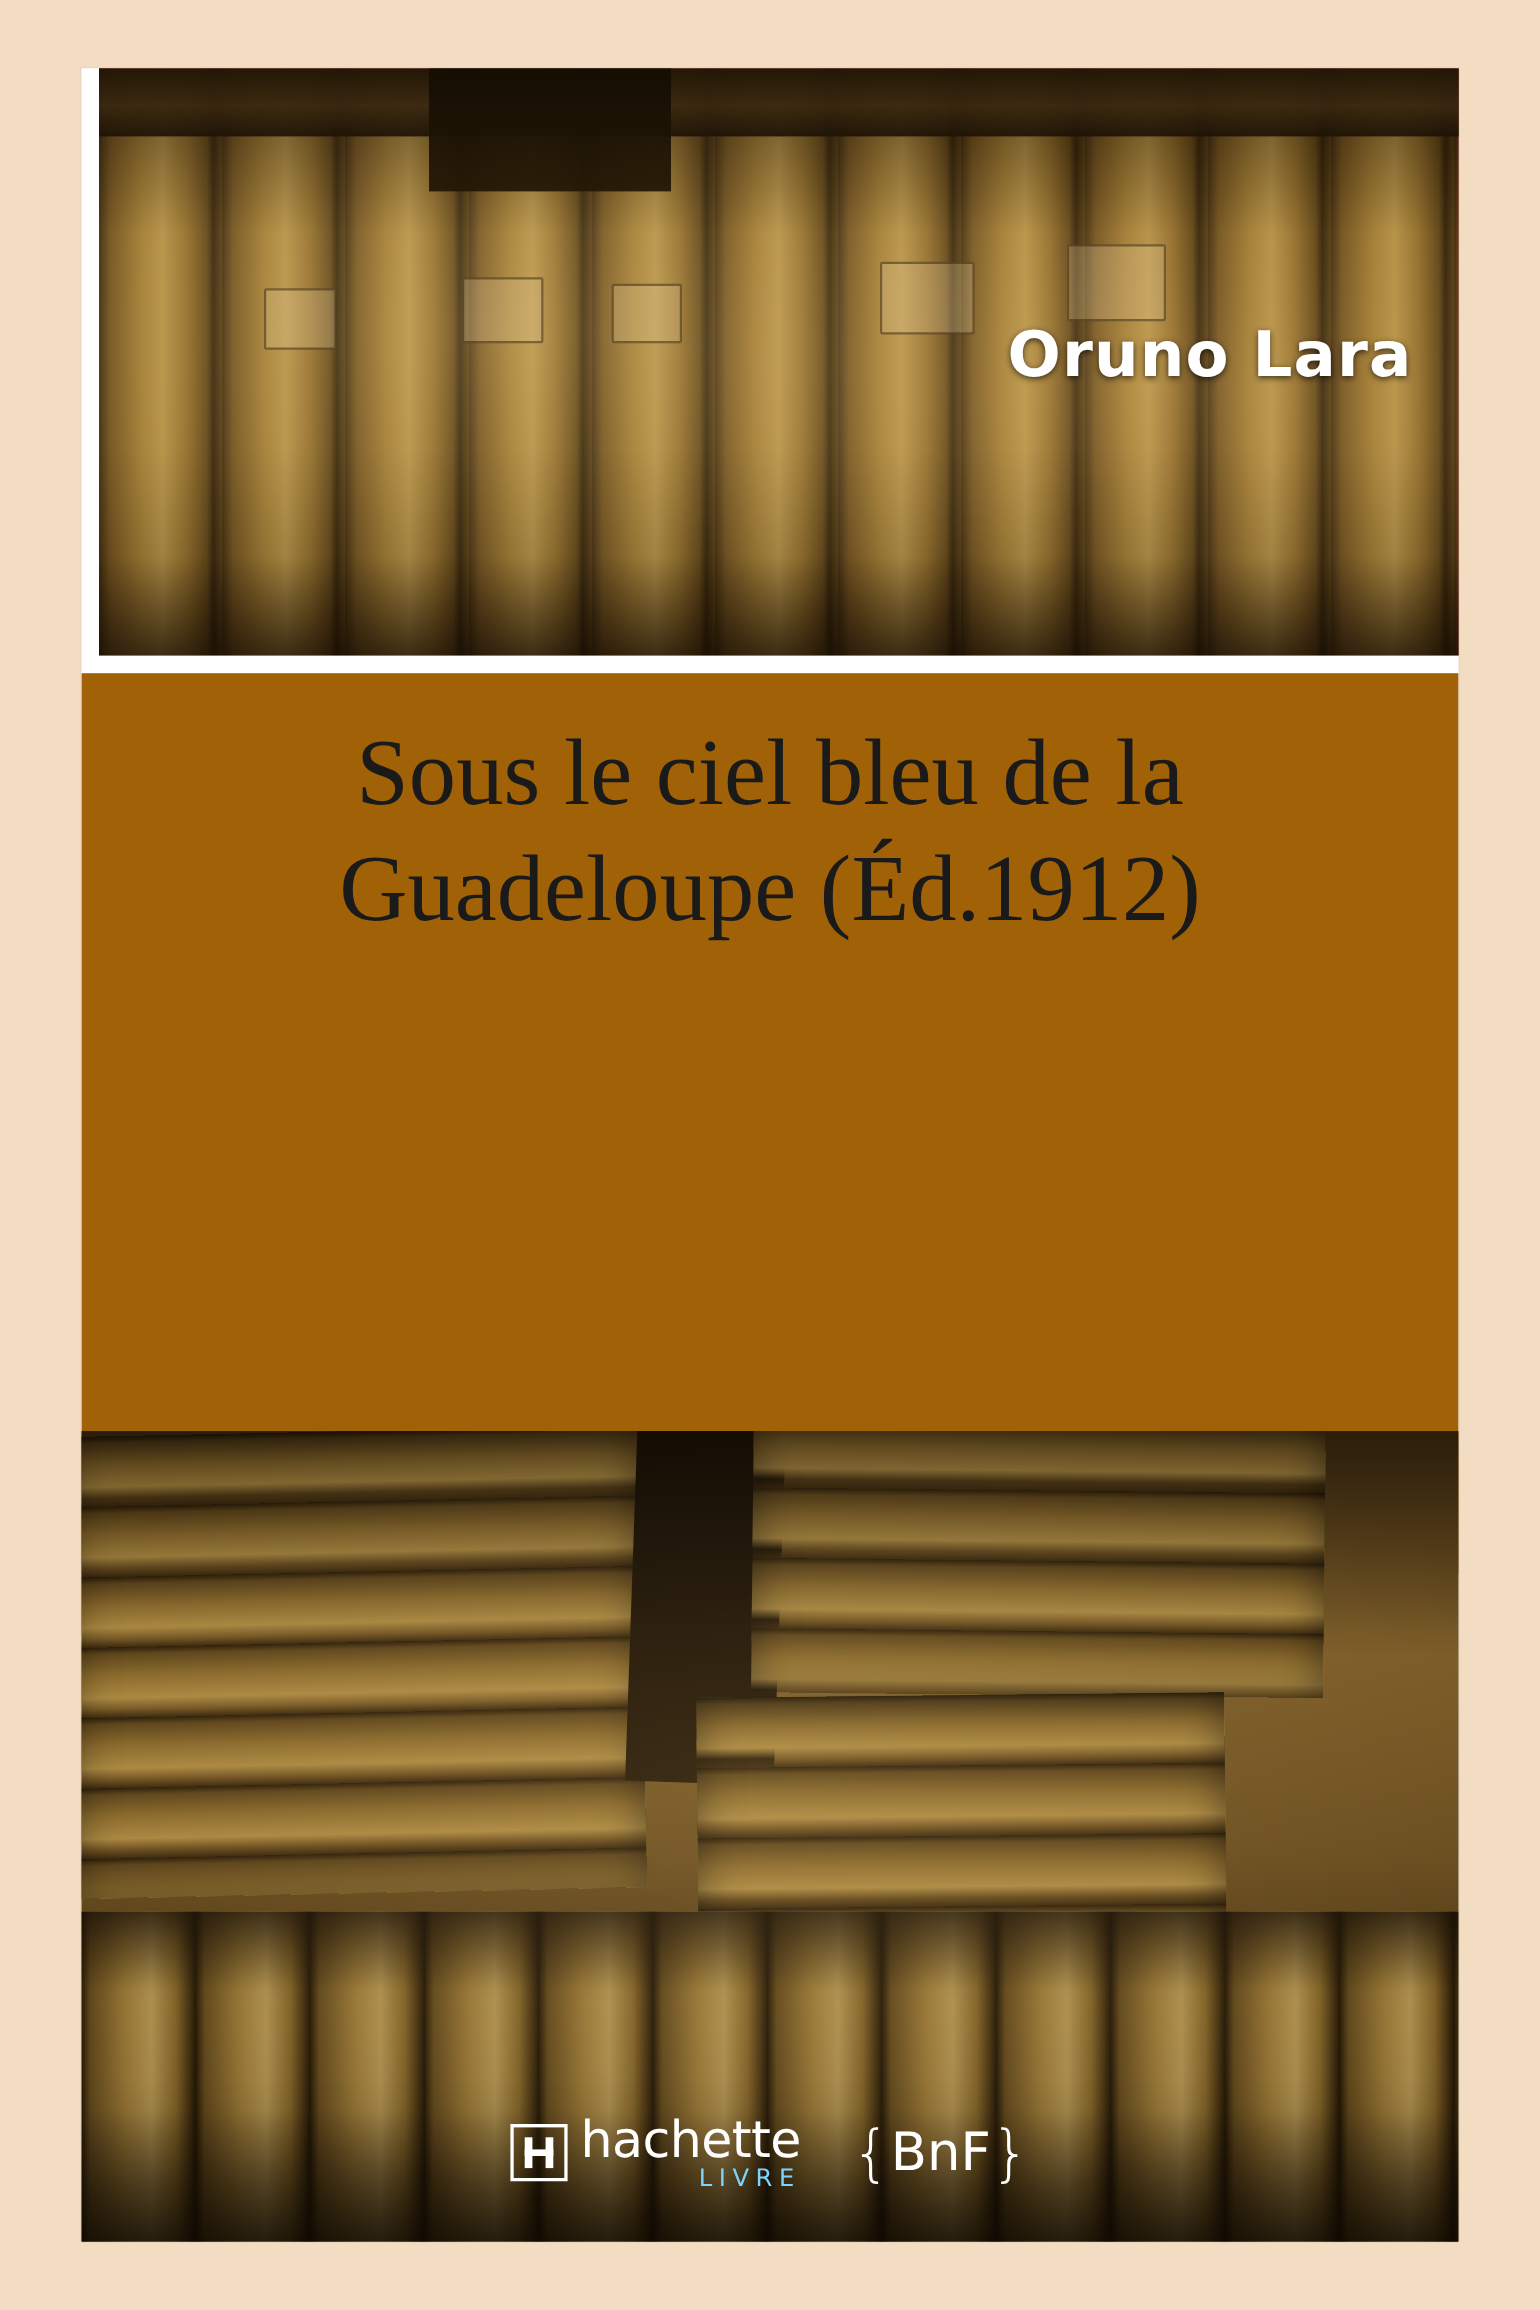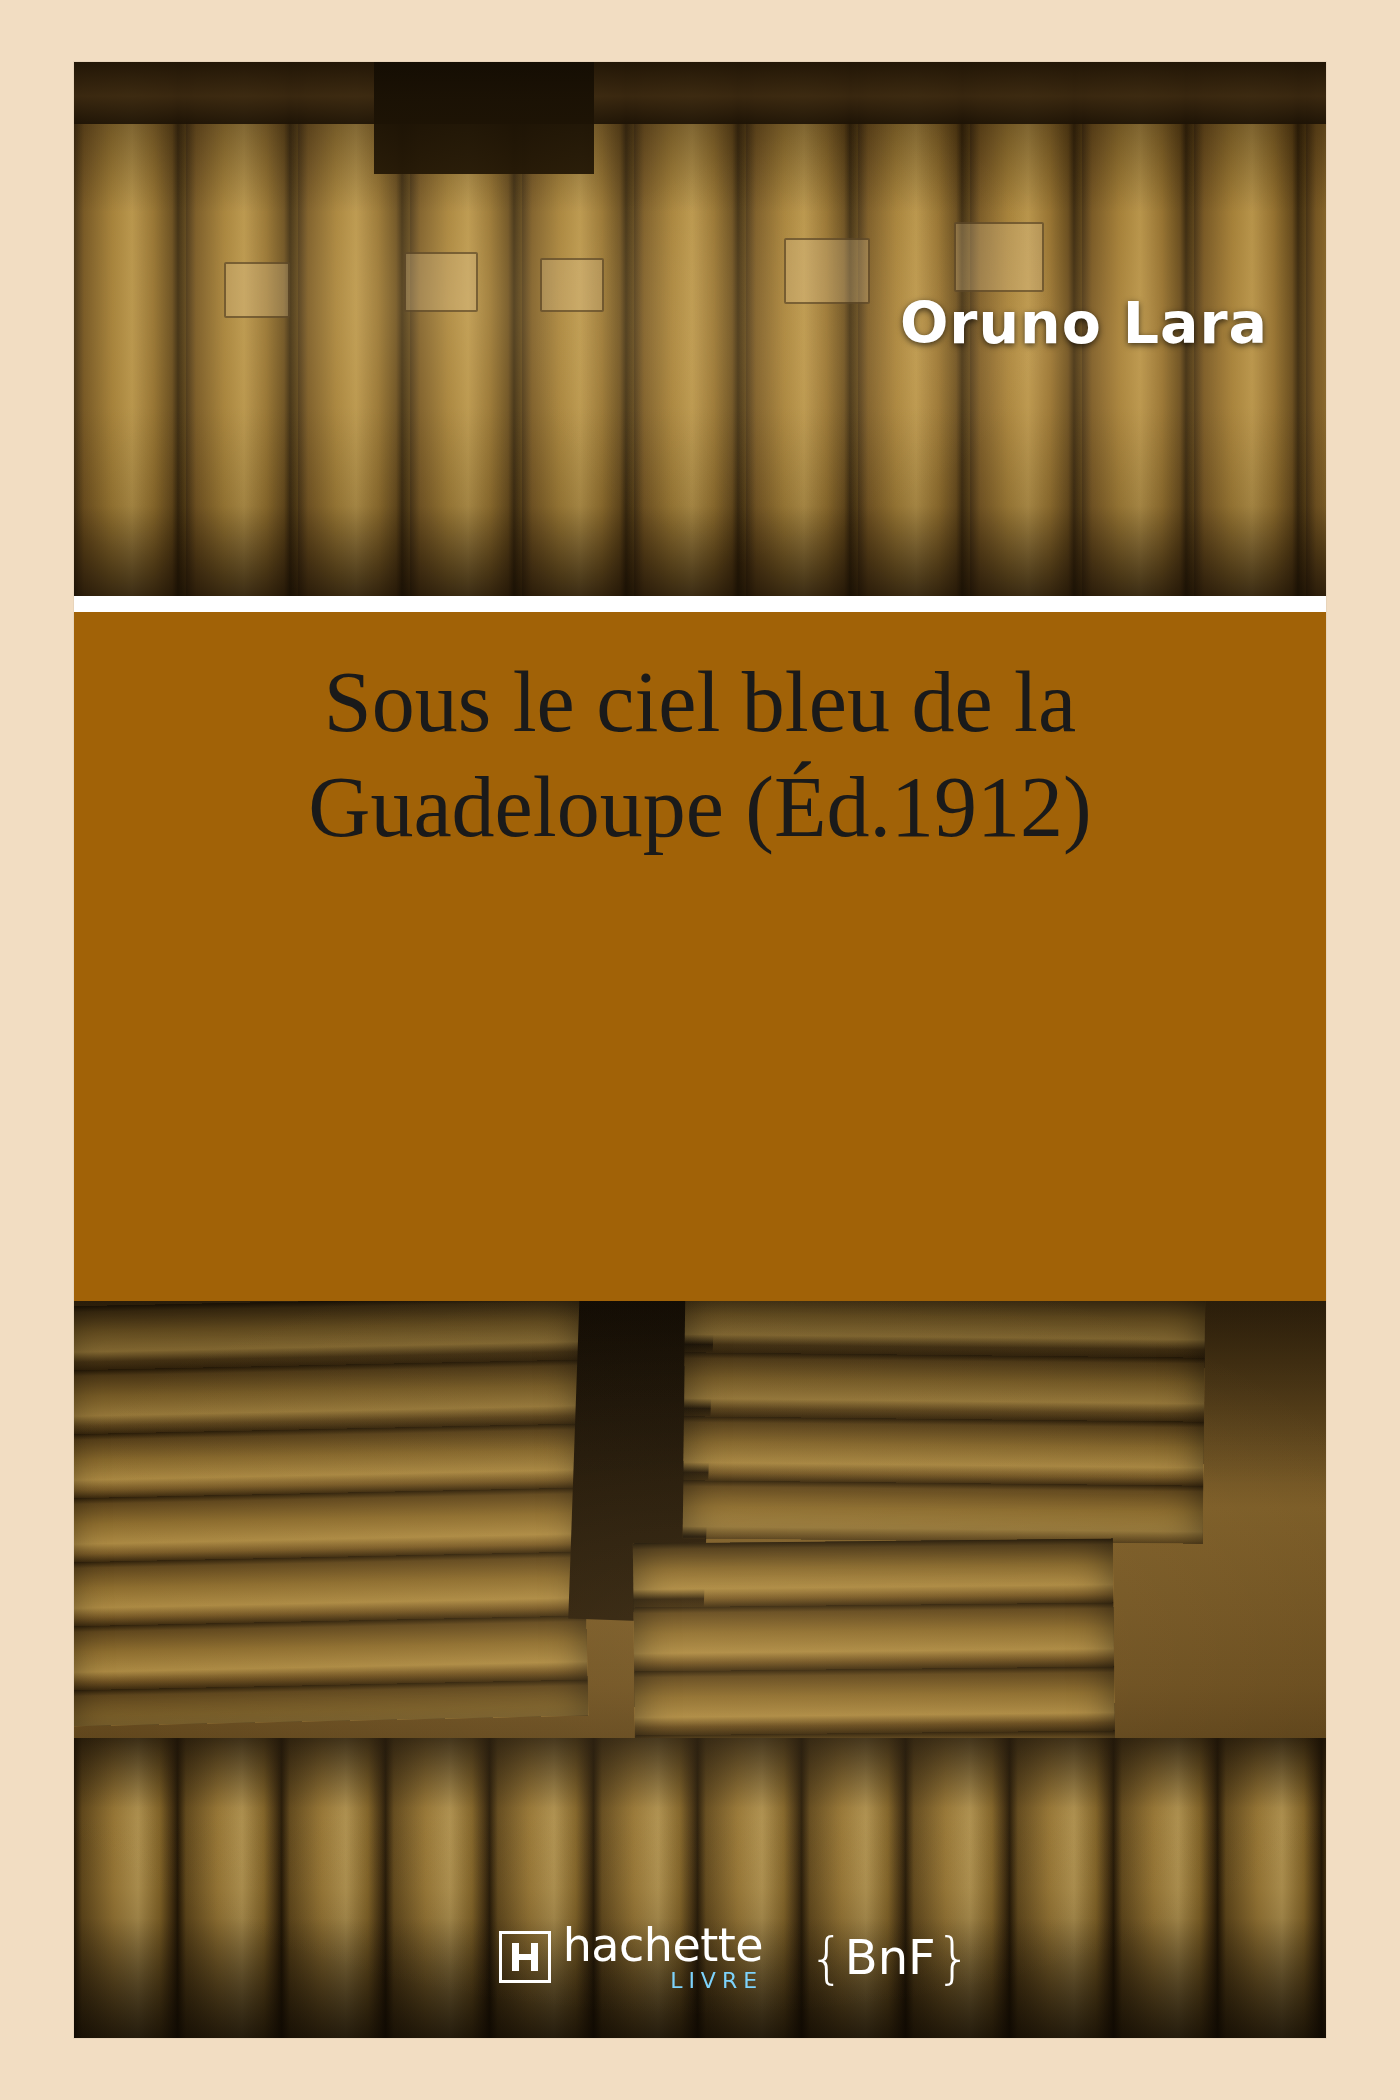--- a/index.html
+++ b/index.html
@@ -27,21 +27,21 @@
     width: 1252px;
     height: 1976px;
     background: #ffffff;
     box-shadow: 0 0 0 1px rgba(0,0,0,0.04);
     overflow: hidden;
   }
 
   
   .top-photo {
     position: absolute;
-    left: 0;
+    left: 16px;
     top: 0;
     width: 1252px;
     height: 534px;
     overflow: hidden;
     background: #ef4444;
   }
 
   
   .spines-top {
     position: absolute;
@@ -189,21 +189,20 @@
   
   .logos {
     position: absolute;
     left: 0;
     bottom: 46px;
     width: 100%;
     display: flex;
     align-items: center;
     justify-content: center;
     gap: 46px;
-    padding-left: 35px;
   }
 
   .hachette {
     display: flex;
     align-items: center;
     gap: 12px;
   }
   .hachette .mark {
     width: 52px;
     height: 52px;

